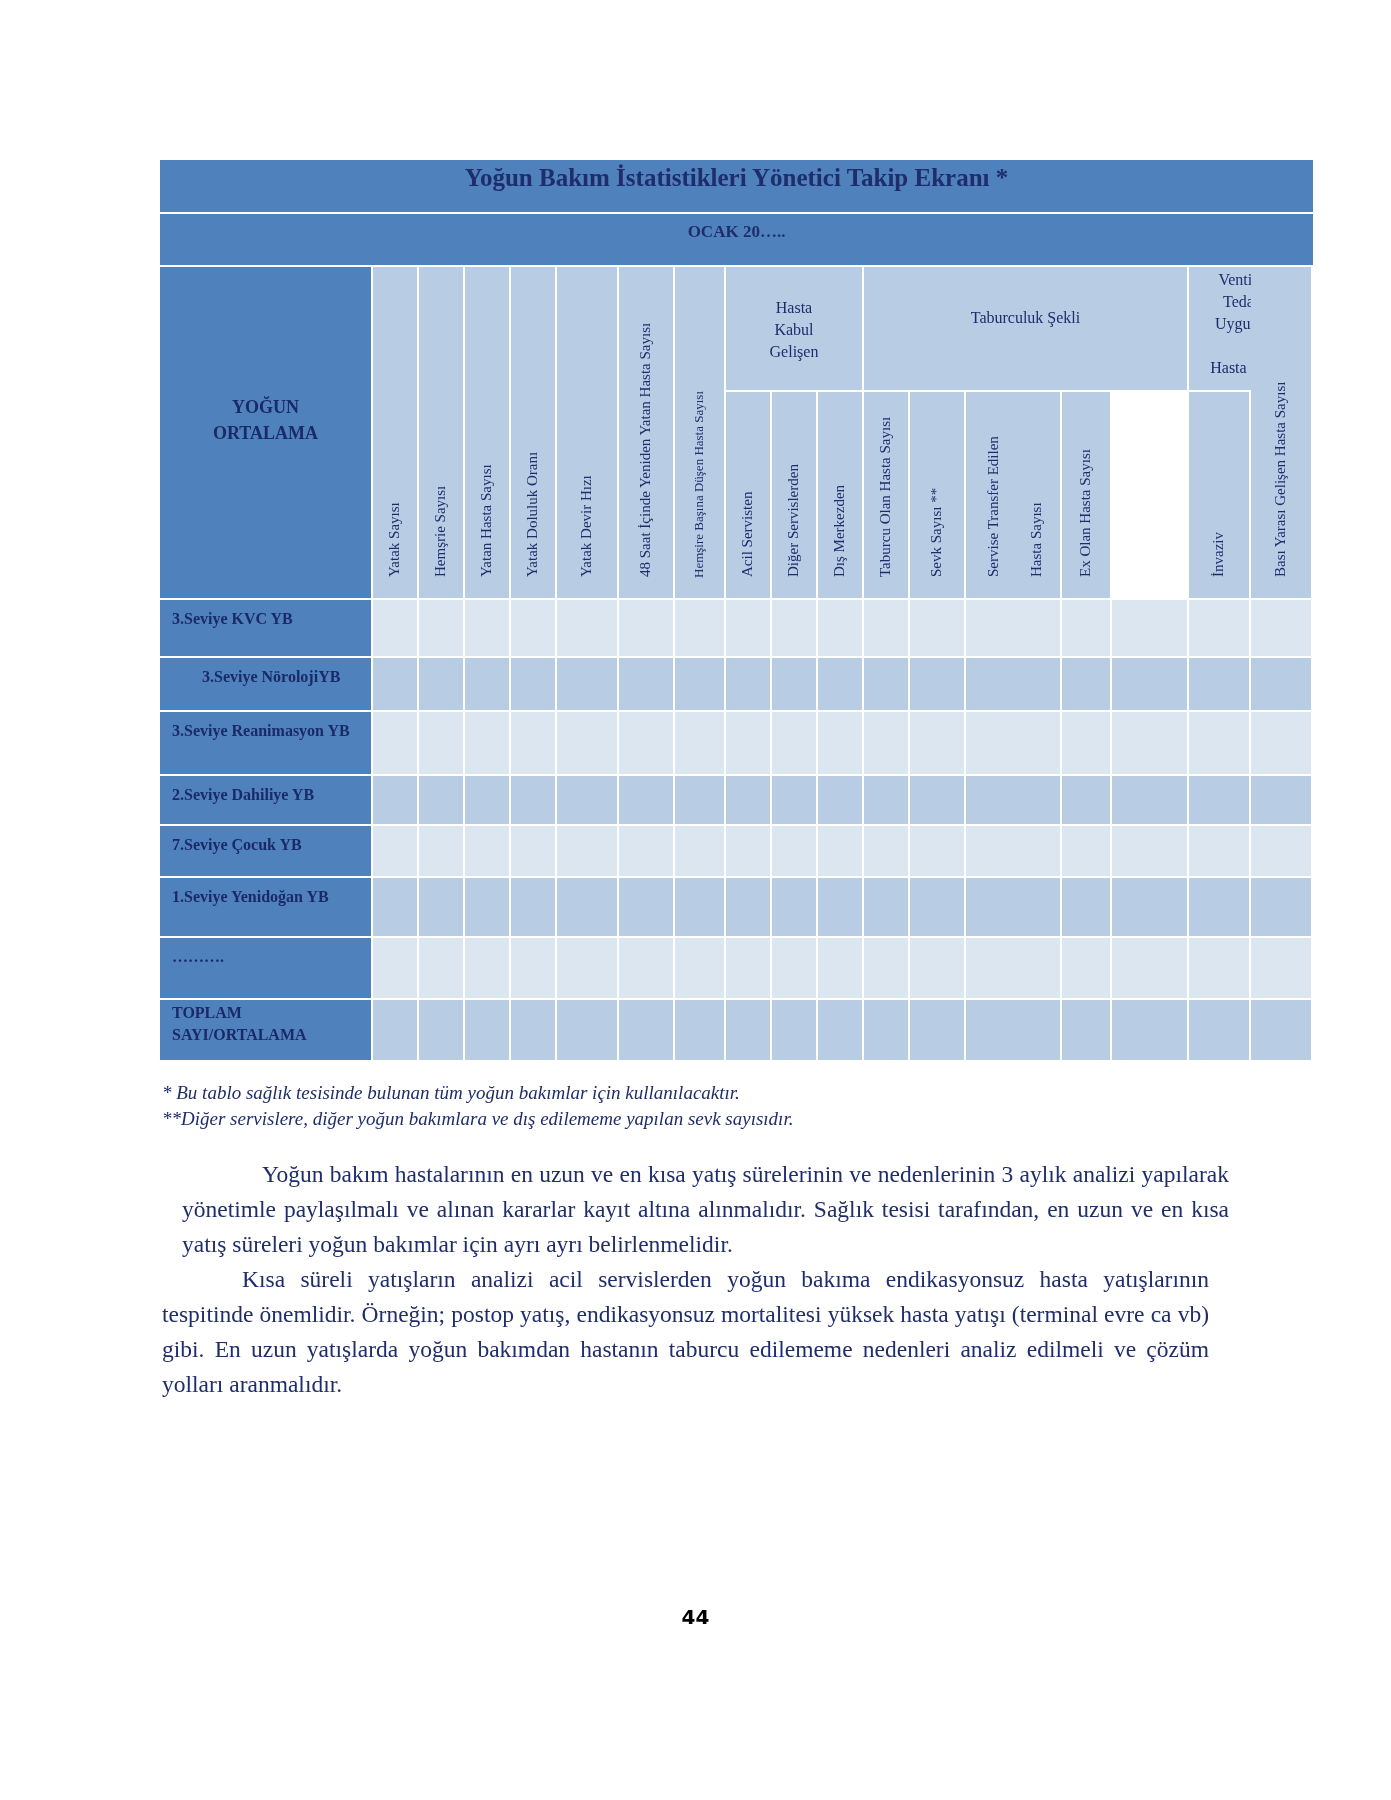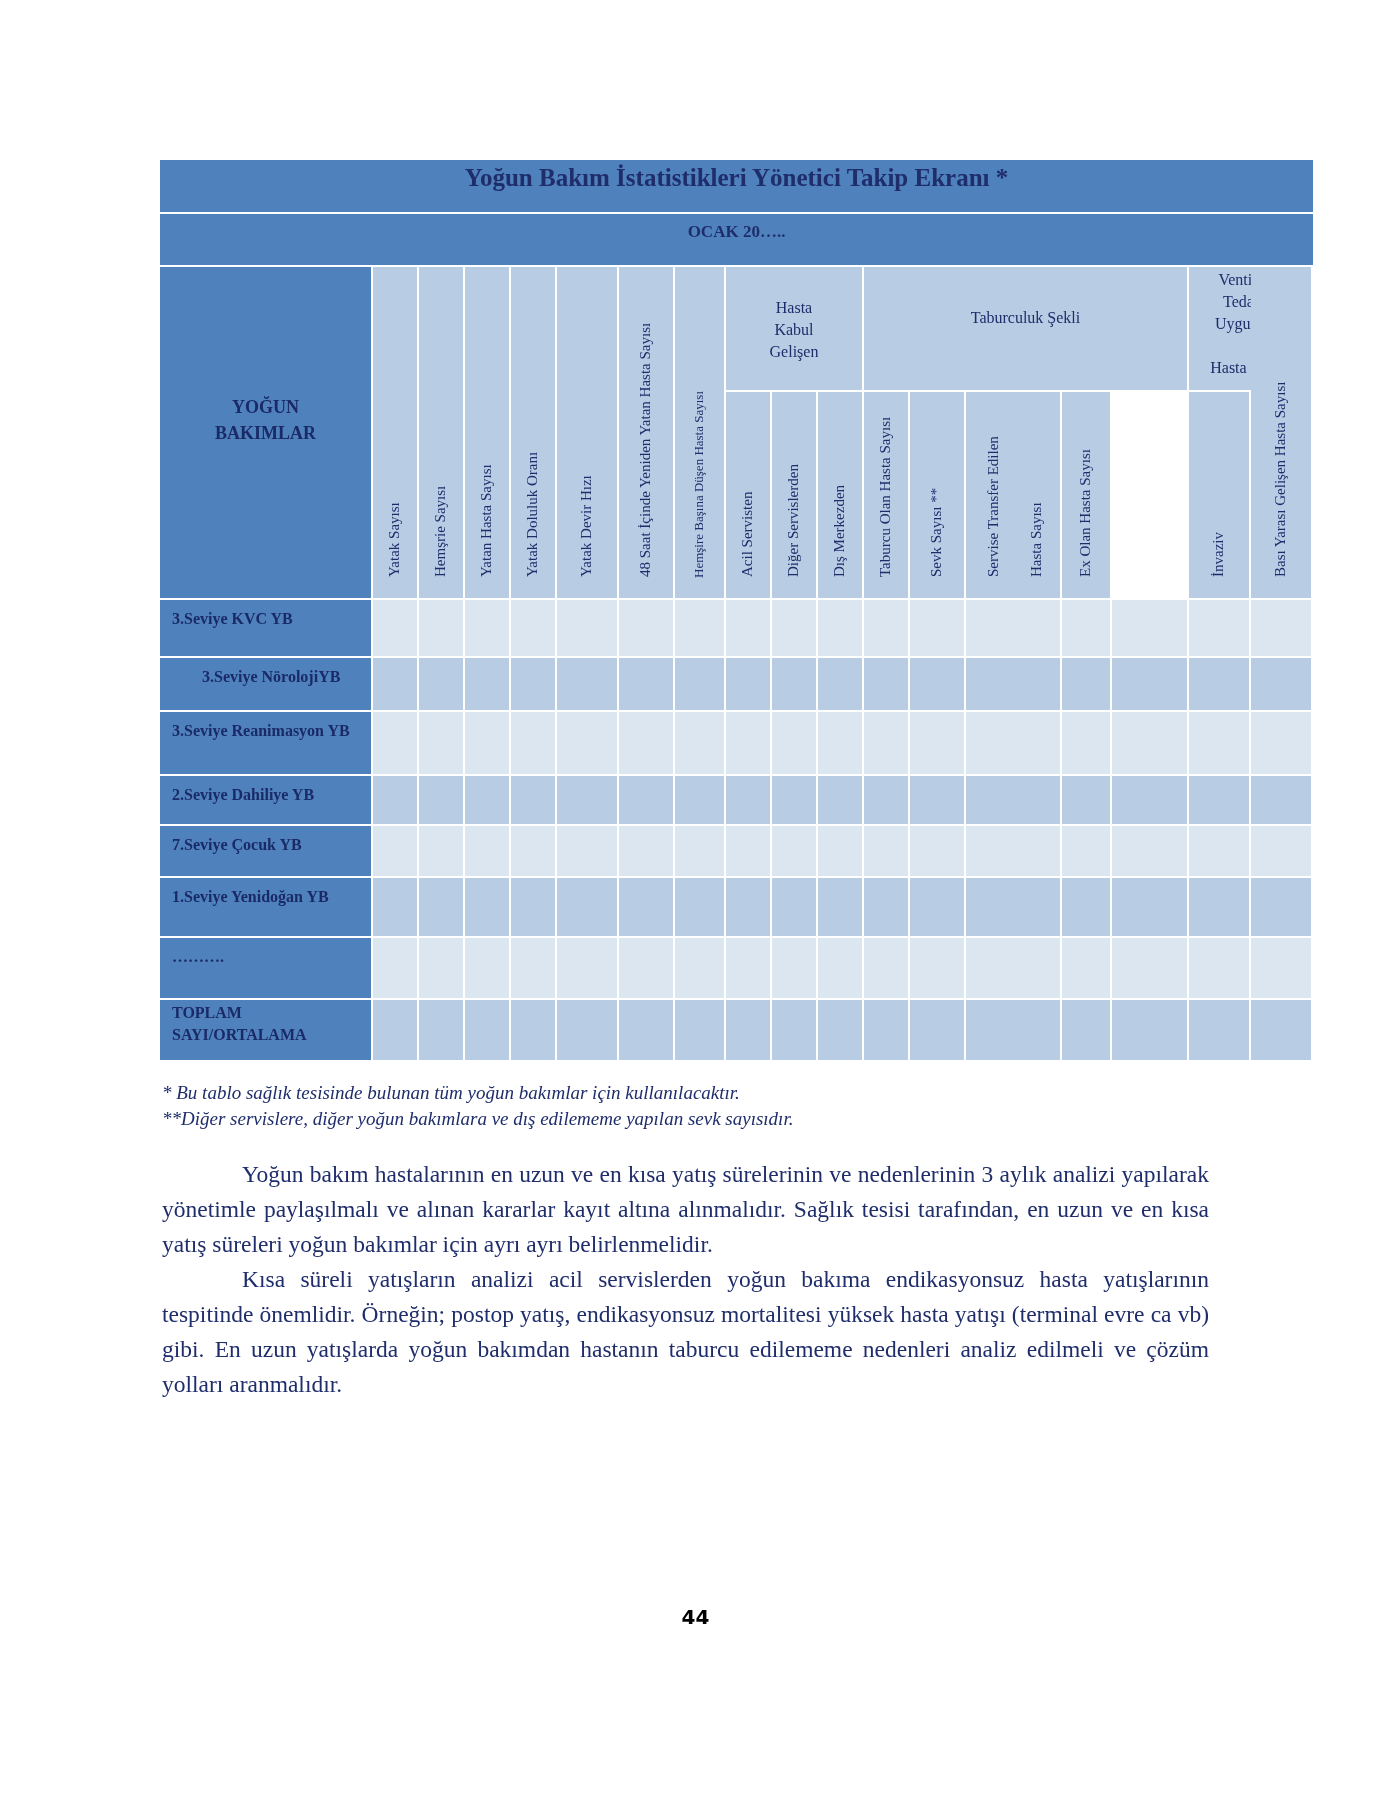--- a/index.html
+++ b/index.html
@@ -20,21 +20,21 @@
 </style>
 </head>
 <body>
 
 <div id="root">
     <div class="tbl">
       <div class="cell dark title" style="left: 0px; top: 0px; width: 1153px; height: 52px; line-height: 36px;">Yoğun Bakım İstatistikleri Yönetici Takip Ekranı *</div>
       <div class="cell dark title" style="left: 0px; top: 54px; width: 1153px; height: 51px; font-size: 17px; line-height: 36px;">OCAK 20…..</div>
       <div class="cell dark" style="left: 0px; top: 107px; width: 211px; height: 331px; display: flex; align-items: center; justify-content: center;">
         <div style="font-weight: bold; font-size: 18px; text-align: center; white-space: pre-line; line-height: 26px; color: rgb(26, 42, 102); margin-top: -25px;">YOĞUN
-BAKIMLAR</div>
+ORTALAMA</div>
       </div>
       <div class="cell hdr" style="left: 213px; top: 107px; width: 44px; height: 331px;">
         <span class="rot" style="font-size: 15px; transform: rotate(-90deg) translate(0px, -9px); left: 50%;">Yatak Sayısı</span>
       </div>
       <div class="cell hdr" style="left: 259px; top: 107px; width: 44px; height: 331px;">
         <span class="rot" style="font-size: 15px; transform: rotate(-90deg) translate(0px, -9px); left: 50%;">Hemşrie Sayısı</span>
       </div>
       <div class="cell hdr" style="left: 305px; top: 107px; width: 44px; height: 331px;">
         <span class="rot" style="font-size: 15px; transform: rotate(-90deg) translate(0px, -9px); left: 50%;">Yatan Hasta Sayısı</span>
       </div>
@@ -231,16 +231,16 @@
       <div class="cell mid" style="left: 902px; top: 840px; width: 48px; height: 60px;"></div>
       <div class="cell mid" style="left: 952px; top: 840px; width: 75px; height: 60px;"></div>
       <div class="cell mid" style="left: 1029px; top: 840px; width: 60px; height: 60px;"></div>
       <div class="cell mid" style="left: 1091px; top: 840px; width: 60px; height: 60px;"></div>
     </div>
   </div>
 
 <div class="foot" style="top:1082px;">* Bu tablo sağlık tesisinde bulunan tüm yoğun bakımlar için kullanılacaktır.</div>
 <div class="foot" style="top:1108px;">**Diğer servislere, diğer yoğun bakımlara ve dış edilememe yapılan sevk sayısıdır.</div>
 
-<div class="para" style="top:1157px;text-indent:80px;">Yoğun bakım hastalarının en uzun ve en kısa yatış sürelerinin ve nedenlerinin 3 aylık analizi yapılarak yönetimle paylaşılmalı ve alınan kararlar kayıt altına alınmalıdır. Sağlık tesisi tarafından, en uzun ve en kısa yatış süreleri yoğun bakımlar için ayrı ayrı belirlenmelidir.</div>
+<div class="para" style="top:1157px;text-indent:80px;margin-left:20px;">Yoğun bakım hastalarının en uzun ve en kısa yatış sürelerinin ve nedenlerinin 3 aylık analizi yapılarak yönetimle paylaşılmalı ve alınan kararlar kayıt altına alınmalıdır. Sağlık tesisi tarafından, en uzun ve en kısa yatış süreleri yoğun bakımlar için ayrı ayrı belirlenmelidir.</div>
 <div class="para" style="top:1262px;text-indent:80px;">Kısa süreli yatışların analizi acil servislerden yoğun bakıma endikasyonsuz hasta yatışlarının tespitinde önemlidir. Örneğin; postop yatış, endikasyonsuz mortalitesi yüksek hasta yatışı (terminal evre ca vb) gibi. En uzun yatışlarda yoğun bakımdan hastanın taburcu edilememe nedenleri analiz edilmeli ve çözüm yolları aranmalıdır.</div>
 
 <div class="pnum">44</div>
 
 </body></html>

